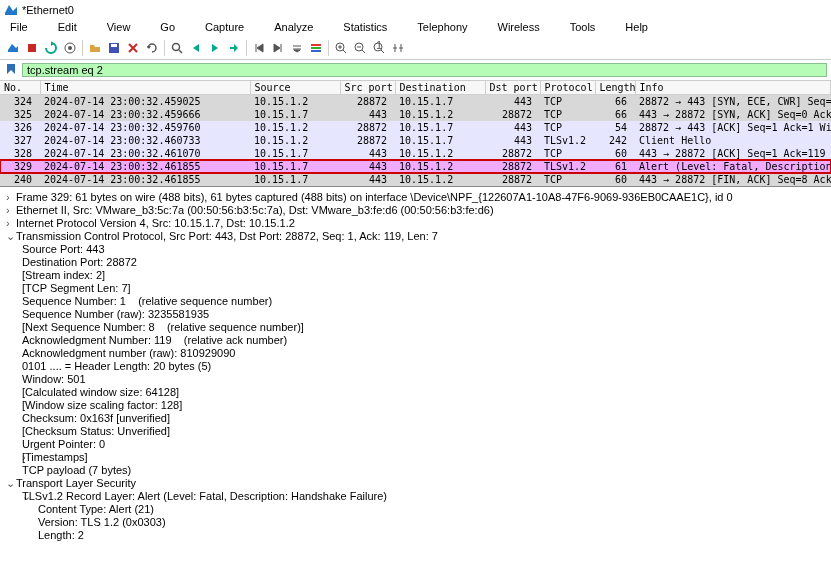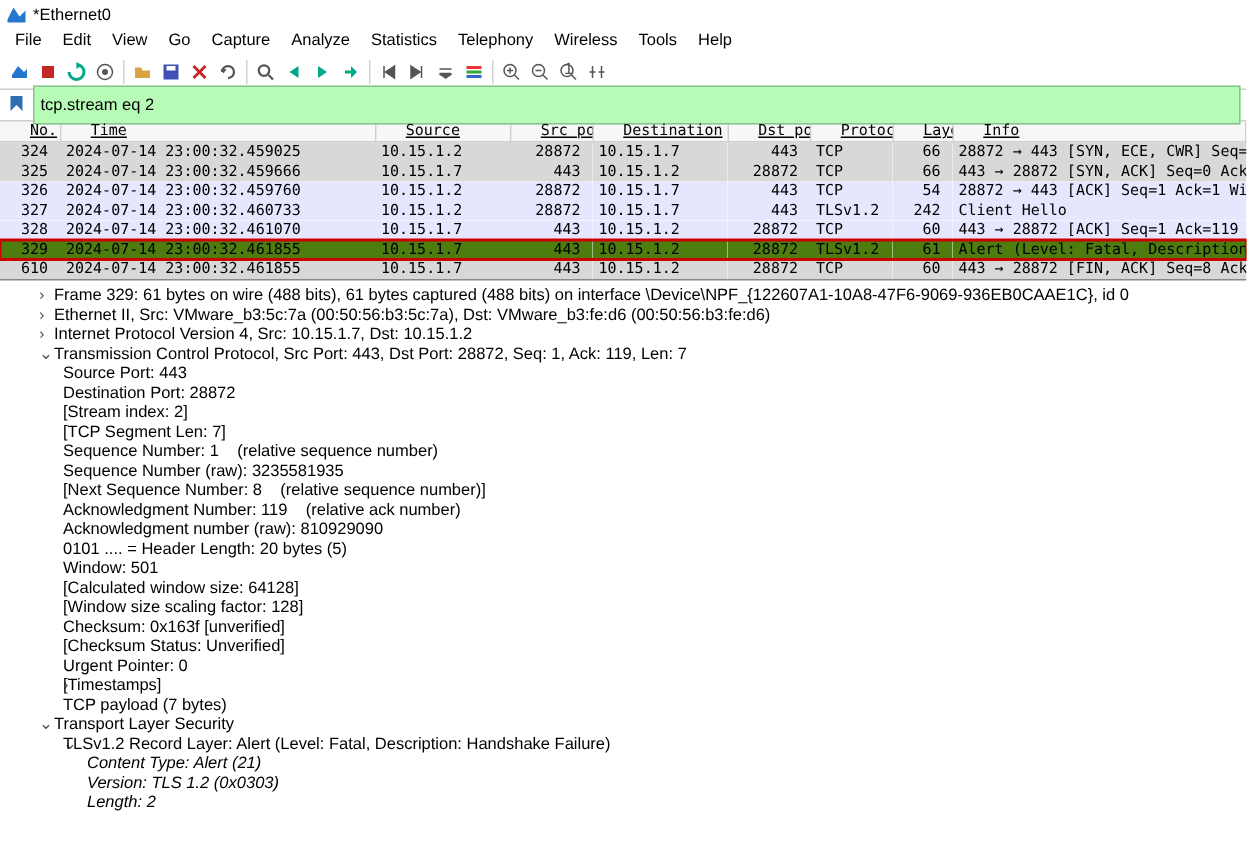--- a/index.html
+++ b/index.html
@@ -1,39 +1,39 @@
 <!DOCTYPE html>
 <html><head>
 <meta charset="utf-8">
 <style>
 * { margin:0; padding:0; box-sizing:border-box; font-family:"Segoe UI",Tahoma,sans-serif; font-size:11px; }
 body { background:#fff; width:831px; height:568px; overflow:hidden; }
 .titlebar { display:flex; align-items:center; height:20px; padding:2px 4px; }
 .titlebar .logo { width:14px; height:14px; margin-right:4px; display:flex; align-items:center; justify-content:center; }
-.menubar { display:flex; gap:2px; padding:0 4px; height:17px; }
+.menubar { display:flex; gap:18px; padding:0 4px; height:17px; }
 .menubar span { padding:1px 6px; cursor:default; }
 .toolbar { display:flex; gap:1px; padding:2px 4px; height:22px; align-items:center; }
 .toolbar .tbtn { width:18px; height:18px; display:flex; align-items:center; justify-content:center; cursor:pointer; }
 .toolbar .sep { width:1px; height:16px; background:#d0d0d0; margin:0 2px; }
 .filterbar { display:flex; align-items:center; padding:2px 4px; height:22px; background:#fff; border-top:1px solid #ccc; border-bottom:1px solid #ccc; }
 .filterbar .ficon { width:16px; height:16px; margin-right:2px; }
-.filterbar input { flex:1; border:none; outline:none; background:#b6fcb6; padding:2px 4px; height:26px; border:1px solid #8ac090; }
+.filterbar input { flex:1; border:none; outline:none; background:#b6fcb6; padding:2px 4px; height:14px; border:1px solid #8ac090; }
 .packetlist { border-bottom:1px solid #888; }
 .packetlist table { width:100%; border-collapse:collapse; table-layout:fixed; }
-.packetlist th { background:#f7f7f7; border-right:1px solid #d0d0d0; border-bottom:1px solid #d0d0d0; text-align:left; padding:1px 20px; font-weight:normal; font-family:Consolas,monospace; font-size:10px; white-space:nowrap; overflow:hidden;text-decoration:underline; }
+.packetlist th { background:#f7f7f7; border-right:1px solid #d0d0d0; border-bottom:1px solid #d0d0d0; text-align:left; padding:1px 4px; font-weight:normal; font-family:Consolas,monospace; font-size:10px; white-space:nowrap; overflow:hidden; }
 .packetlist td { padding:0 4px; font-family:Consolas,monospace; font-size:10px; white-space:nowrap; overflow:hidden; height:13px; }
 .packetlist tr.syn { background:#d8d8d8; }
 .packetlist tr.data { background:#e7e6ff; }
-.packetlist tr.sel { background:#4d7c0f; }
+.packetlist tr.sel { background:#f0abfc; }
 .packetlist .redbox { outline:2px solid #c00; outline-offset:-1px; }
 .detail { font-family:Consolas,monospace; font-size:10px; padding:4px 6px; overflow:auto; height:400px; line-height:13px; }
-.detail .node { white-space:pre;margin-left:20px; }
+.detail .node { white-space:pre; }
 .detail .caret { display:inline-block; width:10px; color:#555; cursor:pointer; }
 .detail .indent1 { padding-left:16px; }
-.detail .indent2 { padding-left:32px;font-style:italic; }
+.detail .indent2 { padding-left:32px; }
 .col-no{width:40px} .col-time{width:210px} .col-src{width:90px} .col-sport{width:55px} .col-dst{width:90px} .col-dport{width:55px} .col-proto{width:55px} .col-len{width:40px} .col-info{width:auto}
 .packetlist td.num, .packetlist th.num { text-align:right; padding-right:8px; }
 </style>
 </head>
 <body>
 
 <div class="titlebar">
   <span class="logo">
     <svg width="14" height="14" viewBox="0 0 14 14">
         <path d="M1 10 L5 2 L9 8 L13 4 L13 12 L1 12 Z" fill="#2478cc"></path>
@@ -199,21 +199,21 @@
       </colgroup>
 <thead>
         <tr>
   <th>No.</th>
   <th>Time</th>
   <th>Source</th>
   <th class="num">Src port</th>
   <th>Destination</th>
   <th class="num">Dst port</th>
   <th>Protocol</th>
-  <th class="num">Layer</th>
+  <th class="num">Length</th>
   <th>Info</th>
 </tr>
       </thead>
 <tbody id="pkt-body">
         <tr class="syn">
           <td class="num">324</td>
           <td>2024-07-14 23:00:32.459025</td>
           <td>10.15.1.2</td>
           <td class="num">28872</td>
           <td>10.15.1.7</td>
@@ -271,21 +271,21 @@
           <td>2024-07-14 23:00:32.461855</td>
           <td>10.15.1.7</td>
           <td class="num">443</td>
           <td>10.15.1.2</td>
           <td class="num">28872</td>
           <td>TLSv1.2</td>
           <td class="num">61</td>
           <td>Alert (Level: Fatal, Description: Handshake Failure)</td>
         </tr>
         <tr class="syn">
-          <td class="num">610</td>
+          <td class="num">240</td>
           <td>2024-07-14 23:00:32.461855</td>
           <td>10.15.1.7</td>
           <td class="num">443</td>
           <td>10.15.1.2</td>
           <td class="num">28872</td>
           <td>TCP</td>
           <td class="num">60</td>
           <td>443 → 28872 [FIN, ACK] Seq=8 Ack=119 Win=64128 Len=0</td>
         </tr>
       </tbody>

